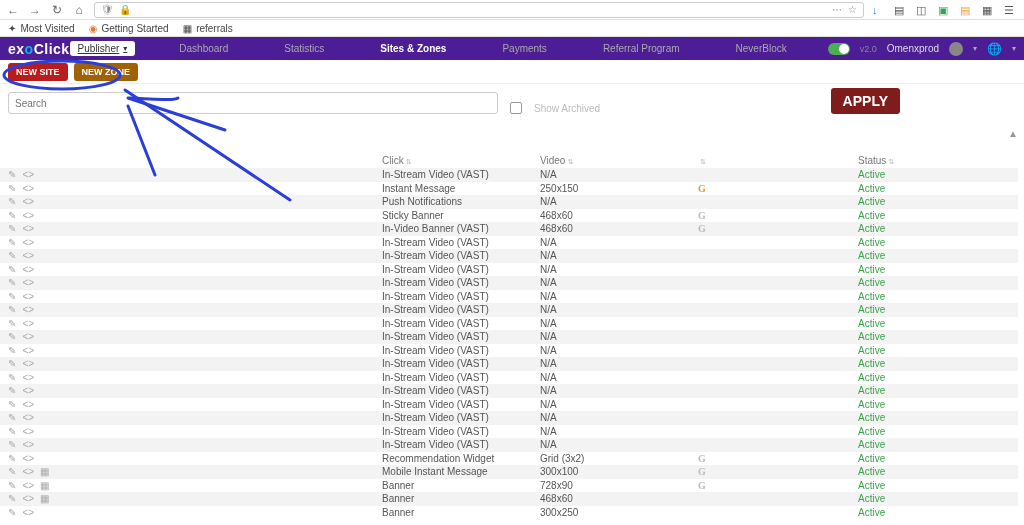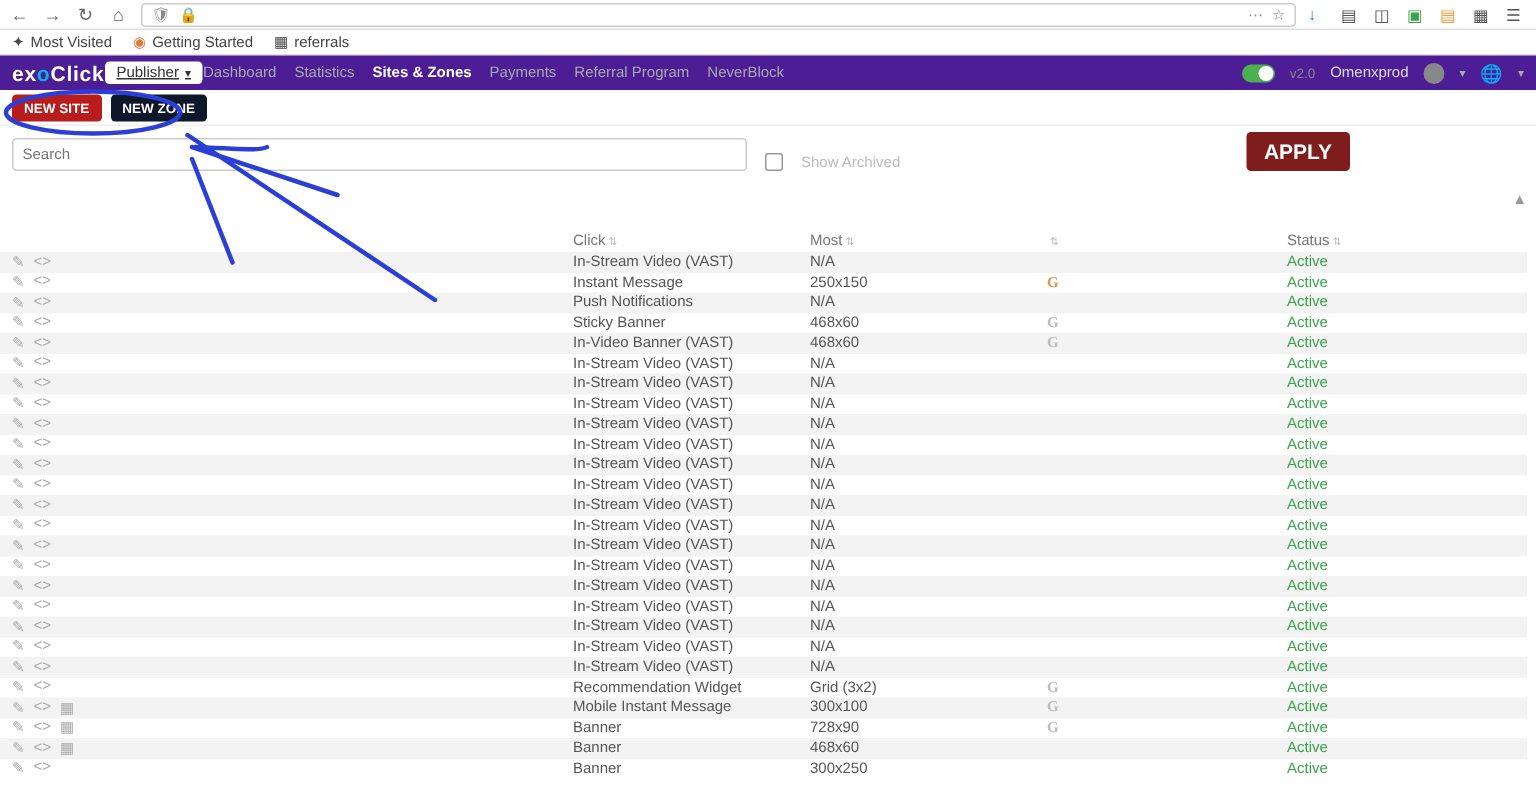--- a/index.html
+++ b/index.html
@@ -16,33 +16,33 @@
   .bookmark-bar{height:17px;display:flex;align-items:center;padding:0 8px;gap:14px;color:#444;font-size:10px;border-bottom:1px solid #e0e0e0;}
   .bk{display:flex;align-items:center;gap:4px;}
   .star{color:#4a4a4a;}
   
   .appbar{height:23px;background:#4c1d95;display:flex;align-items:center;padding:0 8px;color:#aaa;}
   .logo{color:#fff;font-weight:bold;font-size:14px;letter-spacing:.5px;}
   .logo .o{color:#09b2e6;}
   .pub-btn{background:#fff;color:#333;border-radius:3px;padding:2px 8px;font-size:10px;display:flex;align-items:center;gap:4px;text-decoration:underline;}
   .caret{font-size:8px;}
   .nav-items{display:flex;gap:12px;font-size:10px;}
-  .nav-item{color:#aaa;cursor:pointer;}
+  .nav-item{color:#aaa;cursor:pointer;margin-left:44px;}
   .nav-item.active{color:#fff;font-weight:bold;}
   .appbar-right{margin-left:auto;display:flex;align-items:center;gap:10px;}
   .toggle{width:22px;height:12px;background:#4caf50;border-radius:6px;position:relative;}
   .toggle::after{content:"";position:absolute;right:1px;top:1px;width:10px;height:10px;background:#fff;border-radius:50%;}
   .ver{color:#888;font-size:9px;}
   .user{color:#ddd;font-size:10px;}
   .avatar{width:14px;height:14px;background:#888;border-radius:50%;}
   .globe{color:#ccc;font-size:12px;}
   
   .action-row{height:24px;display:flex;align-items:center;padding:0 8px;gap:6px;border-bottom:1px solid #eee;}
   .btn-new-site{background:#b91c1c;color:#fff;font-size:9px;font-weight:bold;padding:4px 8px;border-radius:3px;}
-  .btn-new-zone{background:#0f172a;color:#fff;font-size:9px;font-weight:bold;padding:4px 8px;border-radius:3px;}
+  .btn-new-zone{background:#a16207;color:#fff;font-size:9px;font-weight:bold;padding:4px 8px;border-radius:3px;}
   
   .search-row{height:34px;display:flex;align-items:flex-end;padding:4px 8px;gap:12px;}
   .search-input{width:490px;height:22px;border:1px solid #ccc;border-radius:3px;padding:0 6px;font-size:10px;color:#888;}
   .chk{width:12px;height:12px;border:1px solid #999;border-radius:2px;}
   .chk-label{color:#bbb;font-size:10px;}
   .apply-btn{margin-left:auto;background:#7f1d1d;color:#fff;font-size:14px;font-weight:bold;padding:5px 12px;border-radius:3px;margin-right:116px;}
   
   .collapse{position:absolute;right:6px;top:128px;color:#999;font-size:10px;}
   
   .table-wrap{position:absolute;left:0;right:6px;top:152px;bottom:0;overflow:hidden;}
@@ -142,21 +142,21 @@
   <span class="chk-label">Show Archived</span>
   <span class="apply-btn">APPLY</span>
 </div>
 <span class="collapse">▲</span>
 
 <div class="table-wrap">
   <div class="thead">
     <div class="col-actions"></div>
     <div class="col-hidden"></div>
     <div class="col-type"><span>Click</span><span class="sort">⇅</span></div>
-    <div class="col-size"><span>Most</span><span class="sort">⇅</span></div>
+    <div class="col-size"><span>Video</span><span class="sort">⇅</span></div>
     <div class="col-mark"><span class="sort">⇅</span></div>
     <div class="col-status"><span>Status</span><span class="sort">⇅</span></div>
   </div>
   <div class="rows" id="rows">
       <div class="row">
         <div class="col-actions">
           <span class="aic">✎</span>
           <span class="aic">&lt;&gt;</span>
         </div>
         <div class="col-hidden"></div>

